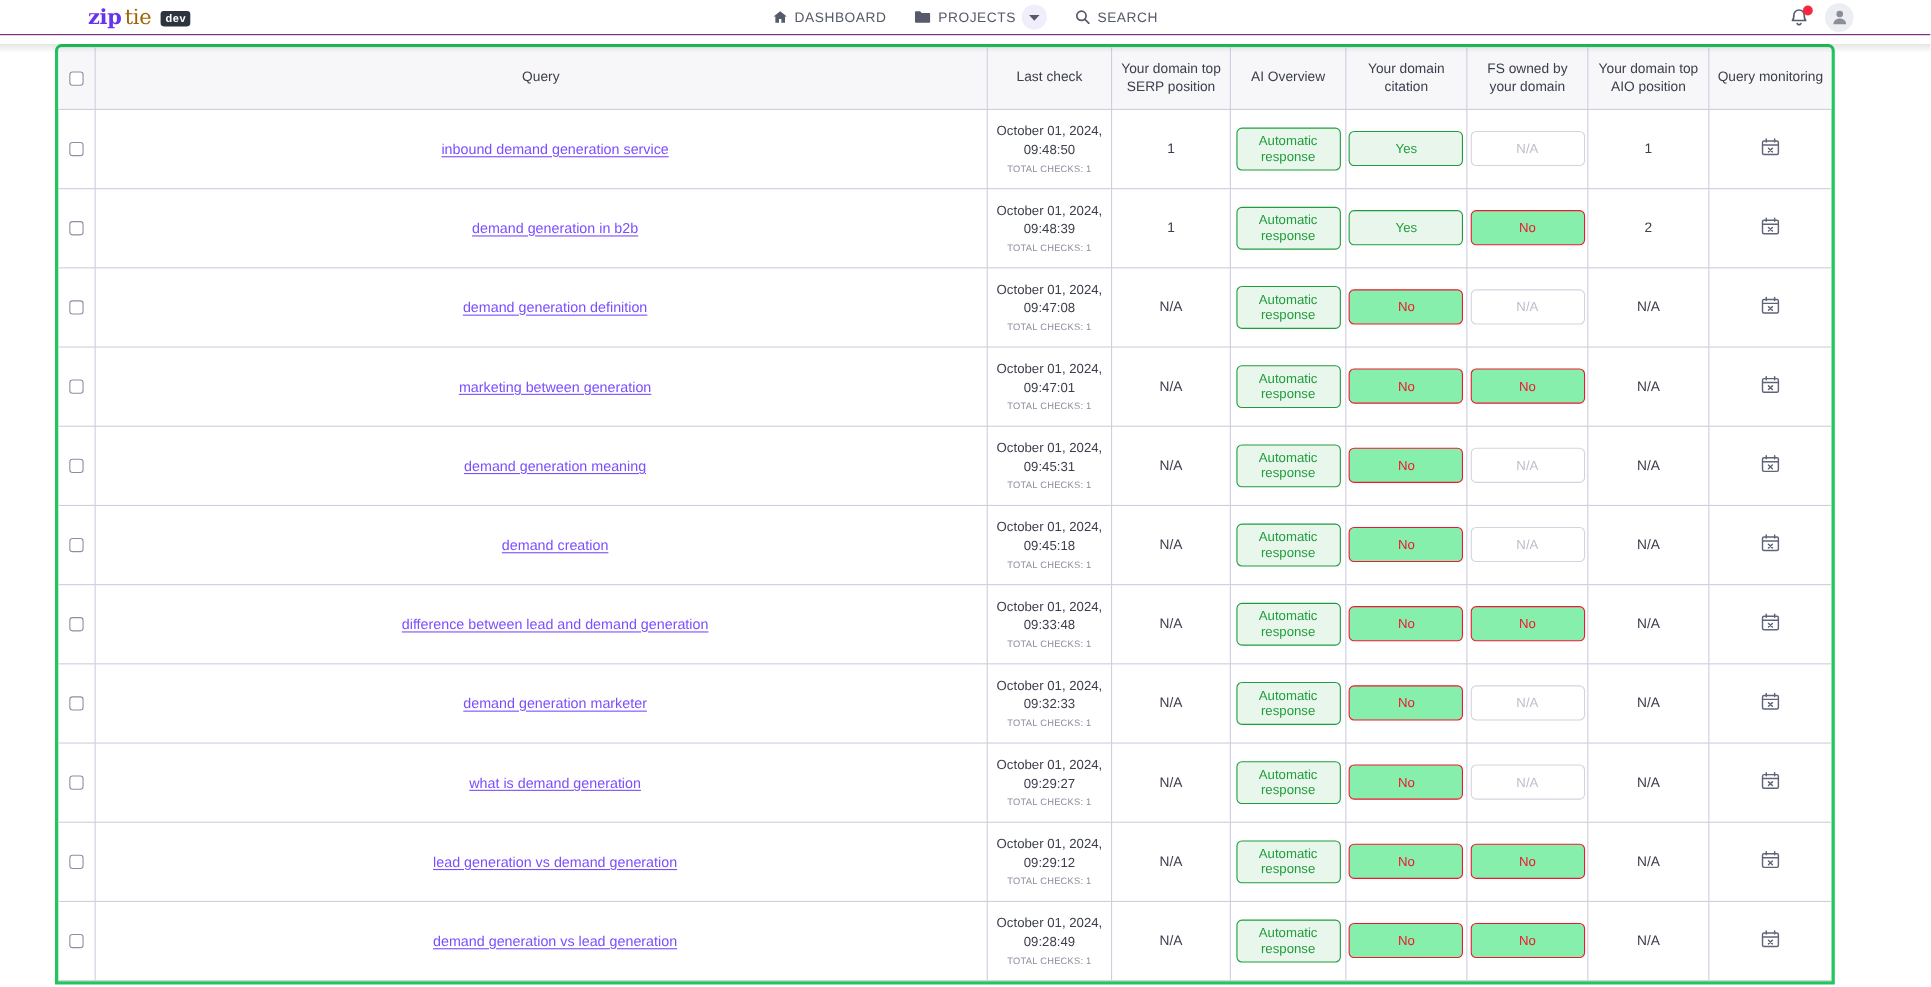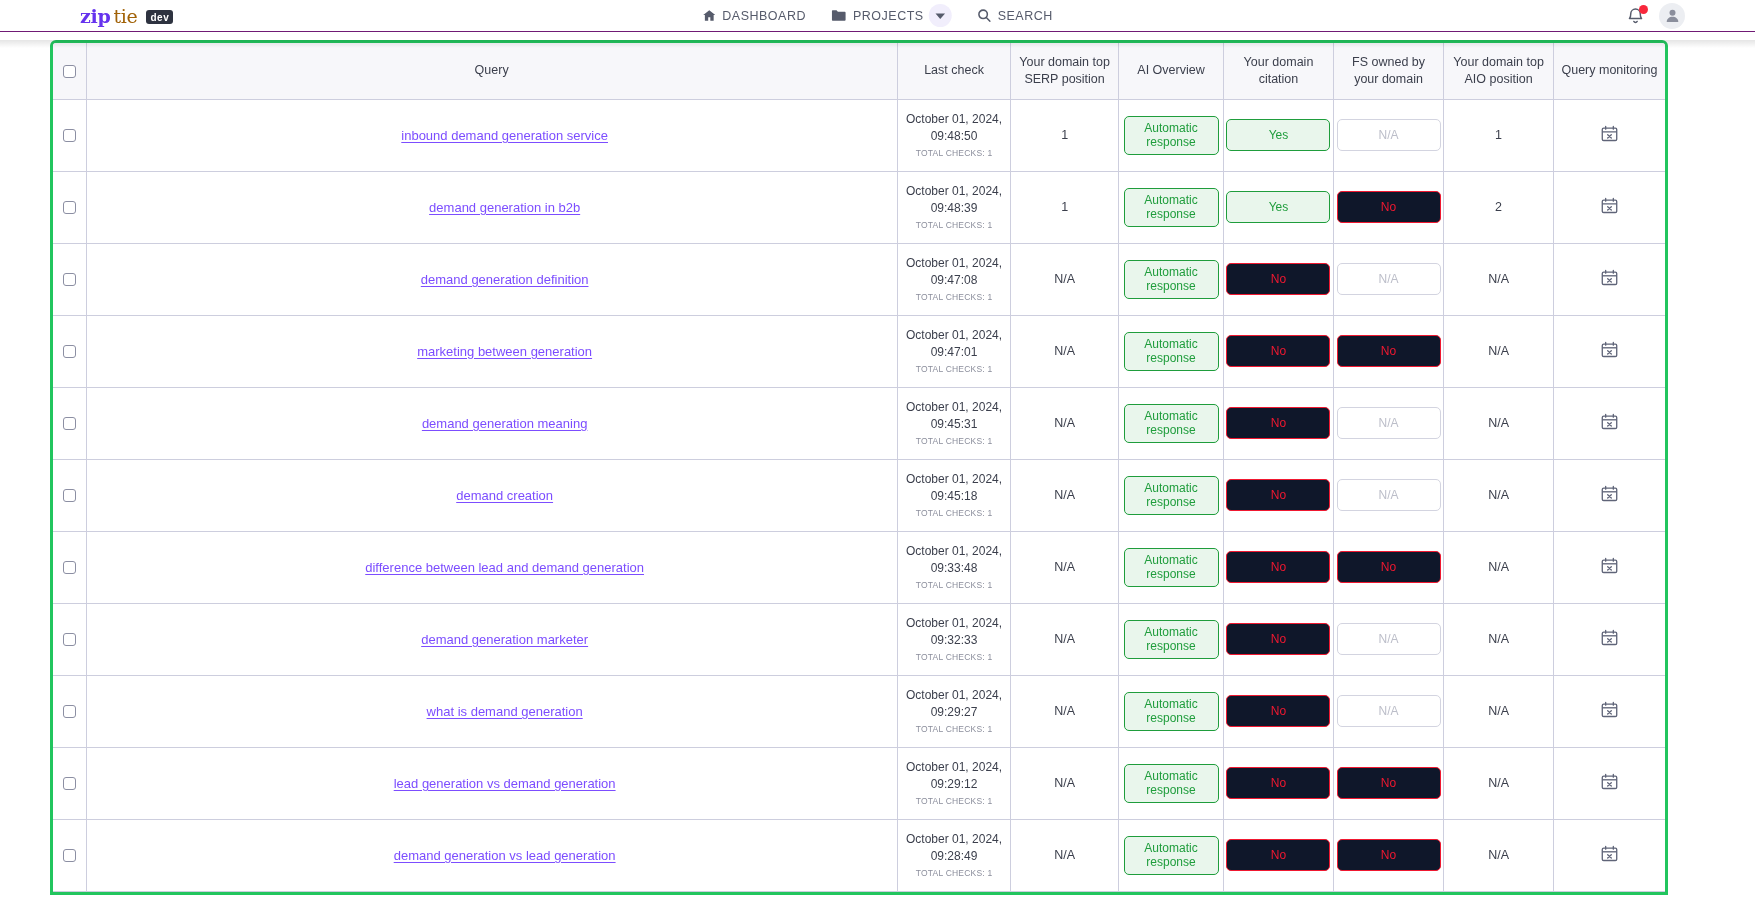--- a/index.html
+++ b/index.html
@@ -221,21 +221,21 @@
     padding: 4px 3px;
     box-sizing: border-box;
   }
   .badge-wide { width: 95px; }
   .badge-green {
     background: #e9f6ec;
     border: 1.3px solid #1f9d3c;
     color: #1f9d3c;
   }
   .badge-red {
-    background: #0f172a;
+    background: #86efac;
     border: 1.3px solid #f01830;
     color: #f01830;
   }
   .badge-na {
     background: #ffffff;
     border: 1.3px solid #d3d4e0;
     color: #bcbec9;
   }
 
   .cal-icon { display: inline-block; cursor: pointer; }

